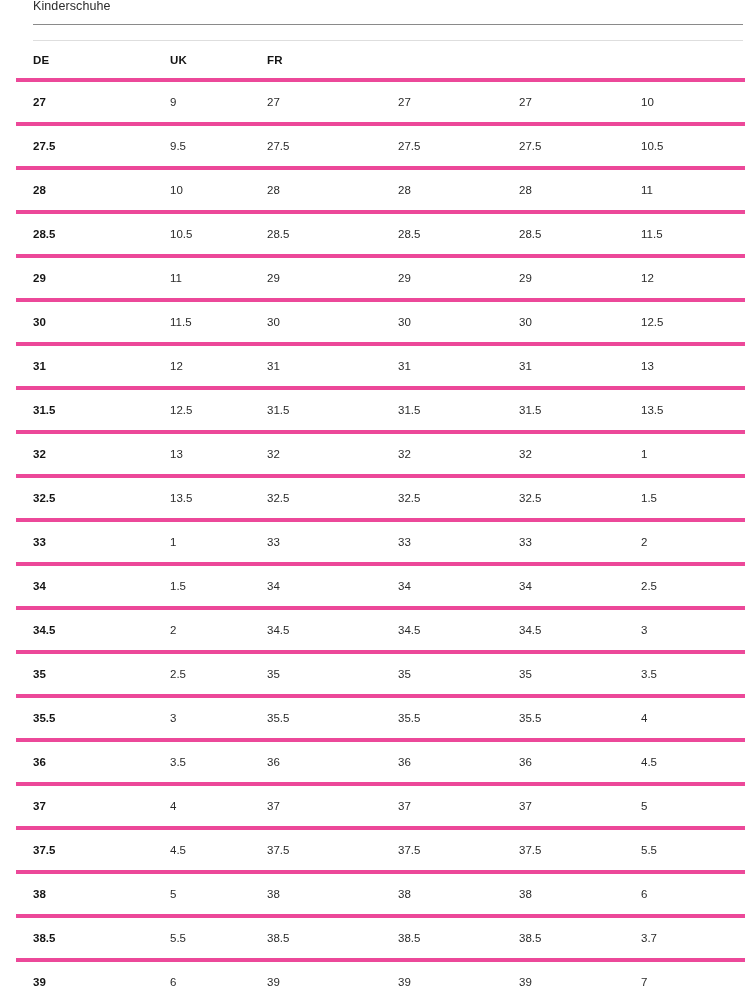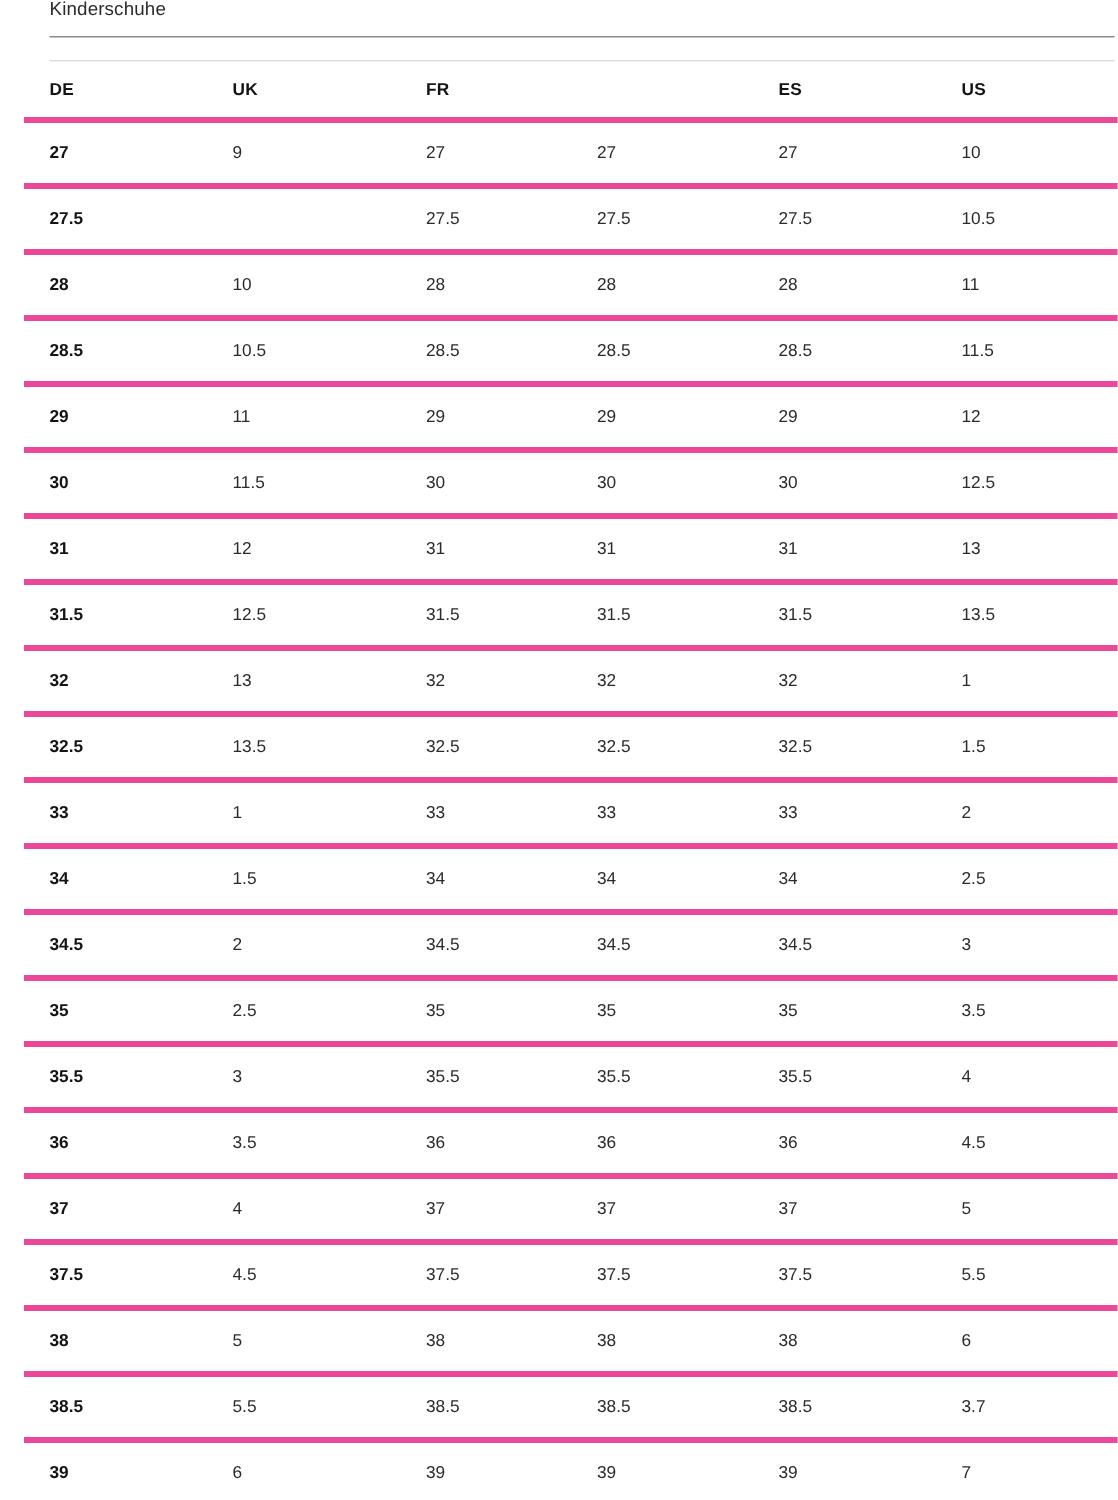--- a/index.html
+++ b/index.html
@@ -82,22 +82,22 @@
     height: 100%;
     display: flex;
     align-items: center;
     font-size: 11.5px;
     line-height: 14px;
     color: #1c1c1c;
     white-space: nowrap;
   }
 
   .cell.c0 { left: 17px;  width: 118px; }
-  .cell.c1 { left: 139px; width: 118px; }
-  .cell.c2 { left: 268px; width: 118px; }
+  .cell.c1 { left: 154px; width: 118px; }
+  .cell.c2 { left: 251px; width: 118px; }
   .cell.c3 { left: 382px; width: 118px; }
   .cell.c4 { left: 503px; width: 118px; }
   .cell.c5 { left: 625px; width: 102px; }
 
   .header-row .cell {
     font-weight: 700;
     font-size: 11.5px;
     color: #141414;
     letter-spacing: 0.2px;
   }
@@ -123,33 +123,32 @@
   <div class="title">Kinderschuhe</div>
 
   <div class="rule-dark"></div>
   <div class="rule-light"></div>
 
   <div class="table" id="size-table">
       <div class="row header-row">
         <div class="cell c0">DE</div>
         <div class="cell c1">UK</div>
         <div class="cell c2">FR</div>
-        <div class="cell c4">ES</div>
-        <div class="cell c5">US</div>
       </div>
       <div class="row data-row">
         <div class="cell c0">27</div>
         <div class="cell c1">9</div>
         <div class="cell c2">27</div>
         <div class="cell c3">27</div>
         <div class="cell c4">27</div>
         <div class="cell c5">10</div>
       </div>
       <div class="row data-row">
         <div class="cell c0">27.5</div>
+        <div class="cell c1">9.5</div>
         <div class="cell c2">27.5</div>
         <div class="cell c3">27.5</div>
         <div class="cell c4">27.5</div>
         <div class="cell c5">10.5</div>
       </div>
       <div class="row data-row">
         <div class="cell c0">28</div>
         <div class="cell c1">10</div>
         <div class="cell c2">28</div>
         <div class="cell c3">28</div>

